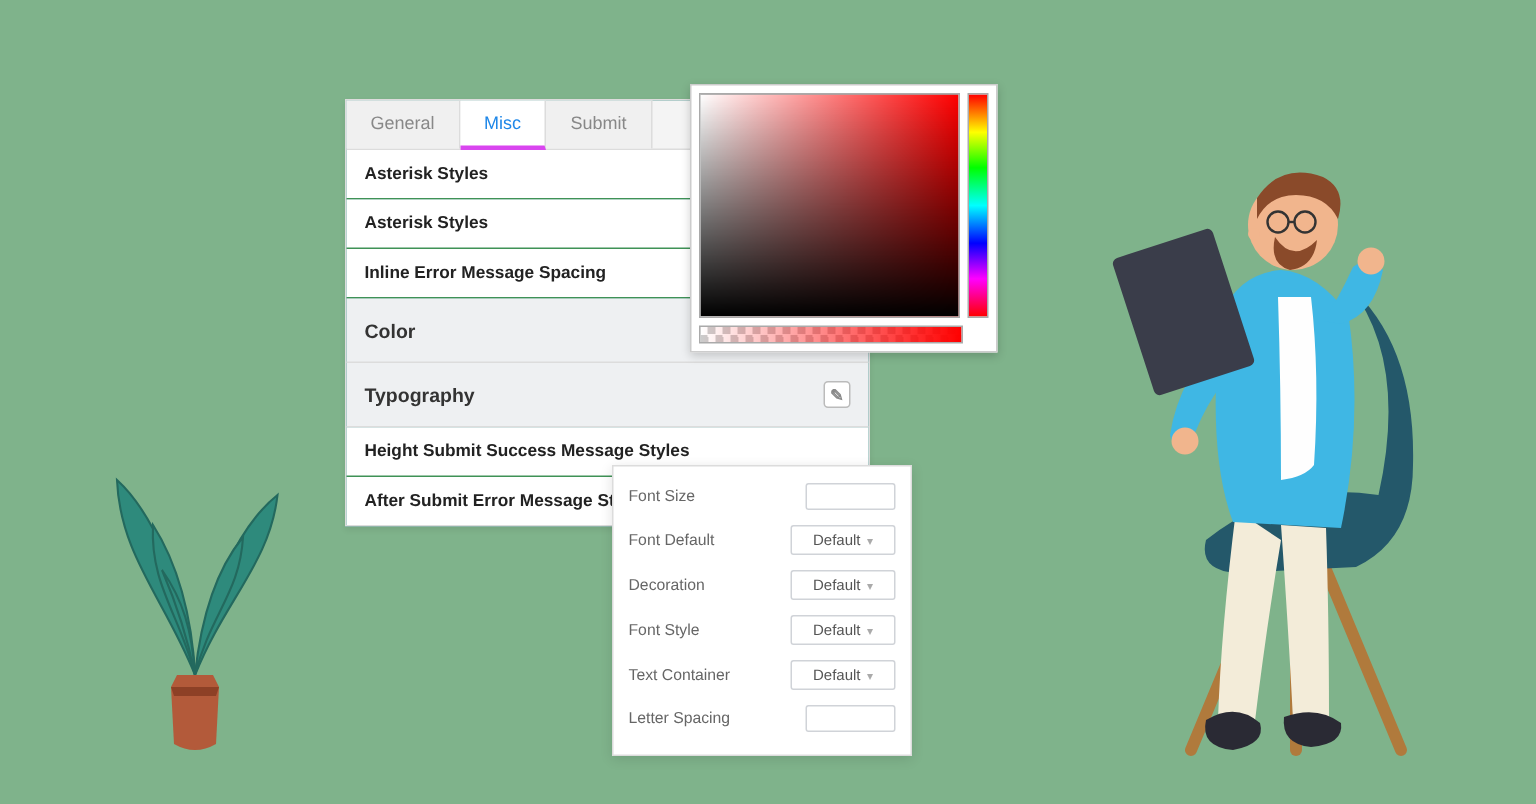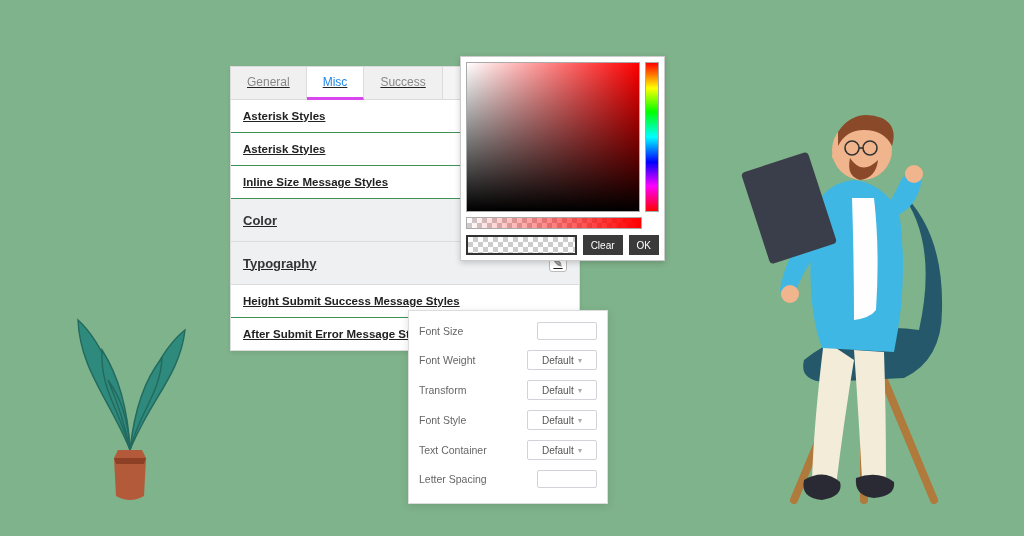--- a/index.html
+++ b/index.html
@@ -23,21 +23,20 @@
   
   .panel {
     position: absolute;
     left: 230px; top: 66px;
     width: 350px;
     background: #0f766e;
     border: 1px solid #dcdcdc;
     box-shadow: 0 2px 4px rgba(0,0,0,.08);
     font-size: 12px;
     color: #222;
-    text-decoration: underline;
   }
   .tabs { display: flex; border-bottom: 1px solid #dcdcdc; background:#f4f4f4;}
   .tab {
     padding: 8px 16px;
     font-size: 12px;
     color: #888;
     cursor: pointer;
     border-right: 1px solid #dcdcdc;
     background:#f0f0f0;
   }
@@ -198,51 +197,51 @@
   <circle cx="166" cy="88" r="7" fill="none" stroke="#333" stroke-width="1.6"></circle>
   <line x1="155" y1="88" x2="159" y2="88" stroke="#333" stroke-width="1.6"></line>
   <circle cx="132" cy="96" r="4" fill="#f1b58d"></circle>
 </svg>
 </div>
 
 <div class="panel">
   <div class="tabs">
     <div class="tab">General</div>
     <div class="tab active">Misc</div>
-    <div class="tab">Success</div>
+    <div class="tab">Submit</div>
   </div>
   <div class="section">Asterisk Styles</div>
   <div class="section">Asterisk Styles</div>
-  <div class="section">Inline Size Message Styles</div>
+  <div class="section">Inline Error Message Spacing</div>
   <div class="section muted">
     <span>Color</span>
     <span class="box-ic">◫</span>
   </div>
   <div class="section muted">
     <span>Typography</span>
     <span class="box-ic">✎</span>
   </div>
   <div class="section">Height Submit Success Message Styles</div>
   <div class="section" style="border-bottom:none">After Submit Error Message Styles</div>
 </div>
 
 <div class="typo-pop">
   <div class="typo-row">
     <label>Font Size</label>
     <div class="inp"></div>
   </div>
   <div class="typo-row">
-    <label>Font Weight</label>
-    <div class="sel">
-        <span>Default</span>
-        <span class="chev">▾</span>
-      </div>
-  </div>
-  <div class="typo-row">
-    <label>Transform</label>
+    <label>Font Default</label>
+    <div class="sel">
+        <span>Default</span>
+        <span class="chev">▾</span>
+      </div>
+  </div>
+  <div class="typo-row">
+    <label>Decoration</label>
     <div class="sel">
         <span>Default</span>
         <span class="chev">▾</span>
       </div>
   </div>
   <div class="typo-row">
     <label>Font Style</label>
     <div class="sel">
         <span>Default</span>
         <span class="chev">▾</span>
@@ -260,18 +259,13 @@
     <div class="inp"></div>
   </div>
 </div>
 
 <div class="picker">
   <div class="picker-body">
     <div class="sv-box"></div>
     <div class="hue-bar"></div>
   </div>
   <div class="alpha-bar"></div>
-  <div class="picker-bot">
-    <div class="swatch"></div>
-    <button class="pbtn">Clear</button>
-    <button class="pbtn">OK</button>
-  </div>
 </div>
 
 </body></html>

